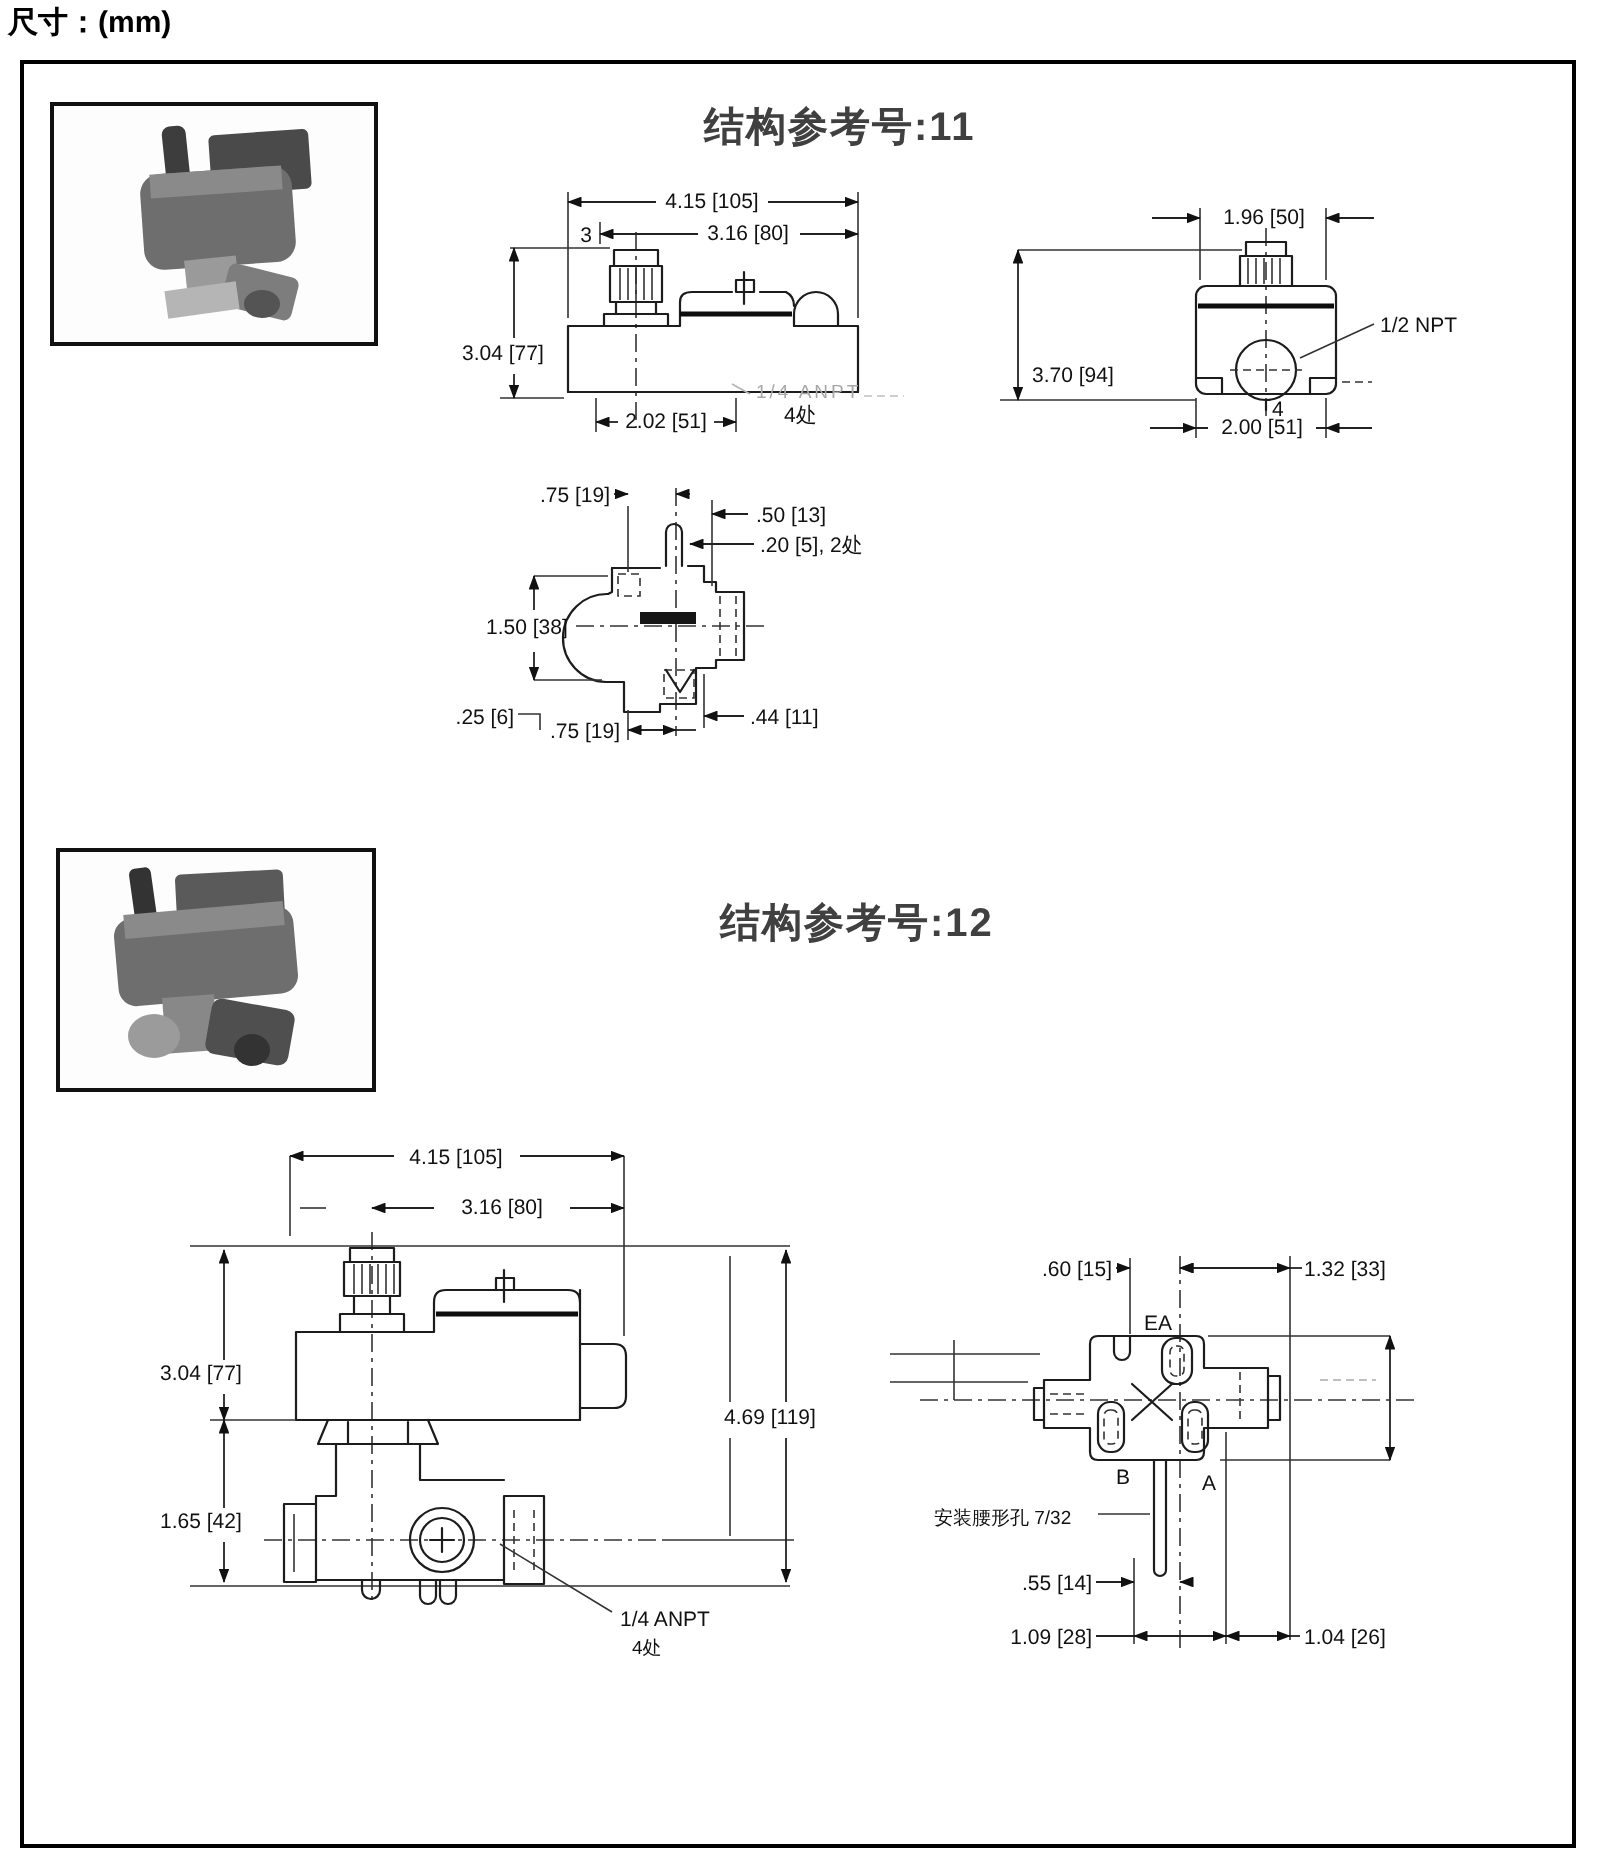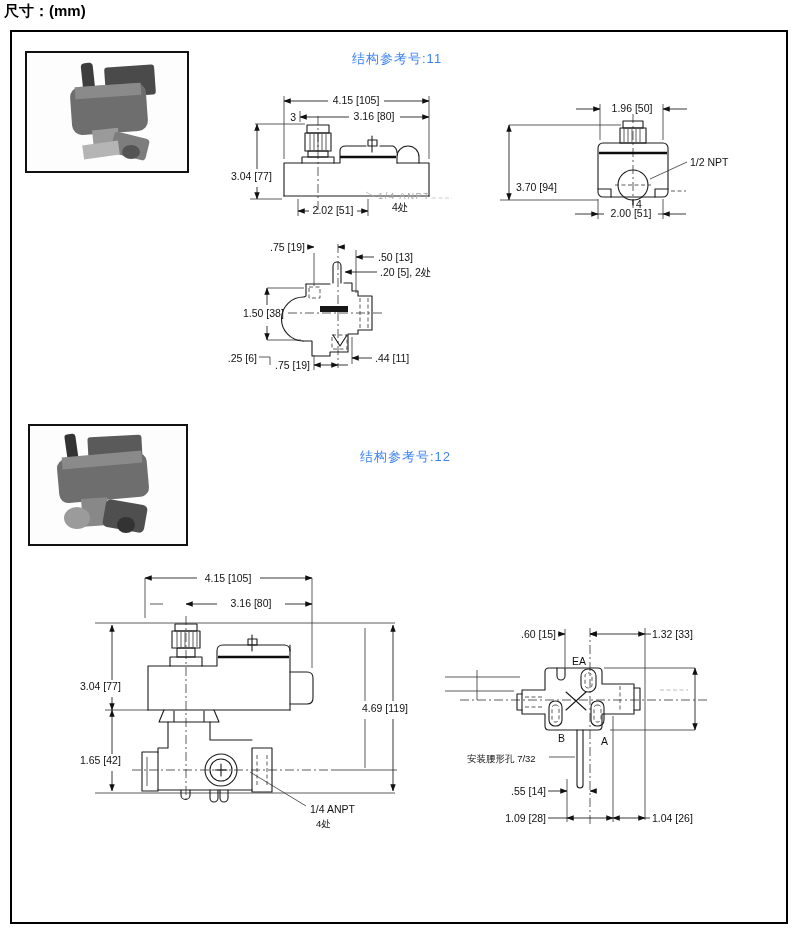--- a/index.html
+++ b/index.html
@@ -5,21 +5,21 @@
   html,body{margin:0;padding:0;background:#fff;}
   .canvas{position:relative;width:800px;height:932px;background:#ffffff;
           font-family:"Liberation Sans",sans-serif;overflow:hidden;}
   .units{position:absolute;left:4px;top:2px;font-size:15px;font-weight:bold;color:#000;}
   .frame{position:absolute;left:10px;top:30px;width:778px;height:894px;
          border:2px solid #000;box-sizing:border-box;background:#fff;}
   .photo{position:absolute;border:2px solid #111;background:#fdfdfd;box-sizing:border-box;}
   .photo svg{width:100%;height:100%;display:block;}
   .p1{left:25px;top:51px;width:164px;height:122px;}
   .p2{left:28px;top:424px;width:160px;height:122px;}
-  .stitle{position:absolute;font-weight:normal;font-size:13px;color:#3b82f6;letter-spacing:1px;}
+  .stitle{position:absolute;font-weight:bold;font-size:20px;color:#404040;letter-spacing:1px;}
   .t1{left:352px;top:50px;}
   .t2{left:360px;top:448px;}
   .drawings{position:absolute;left:0;top:0;}
   
   .ln{fill:none;stroke:#1c1c1c;stroke-width:1.1;stroke-linecap:round;stroke-linejoin:round;}
   .thk{fill:none;stroke:#0d0d0d;stroke-width:2.6;}
   .dim{fill:none;stroke:#222;stroke-width:0.9;}
   .thin{fill:none;stroke:#333;stroke-width:0.8;}
   .cl{fill:none;stroke:#333;stroke-width:0.8;stroke-dasharray:9 3 2 3;}
   .dsh{fill:none;stroke:#333;stroke-width:0.8;stroke-dasharray:4 2.5;}

